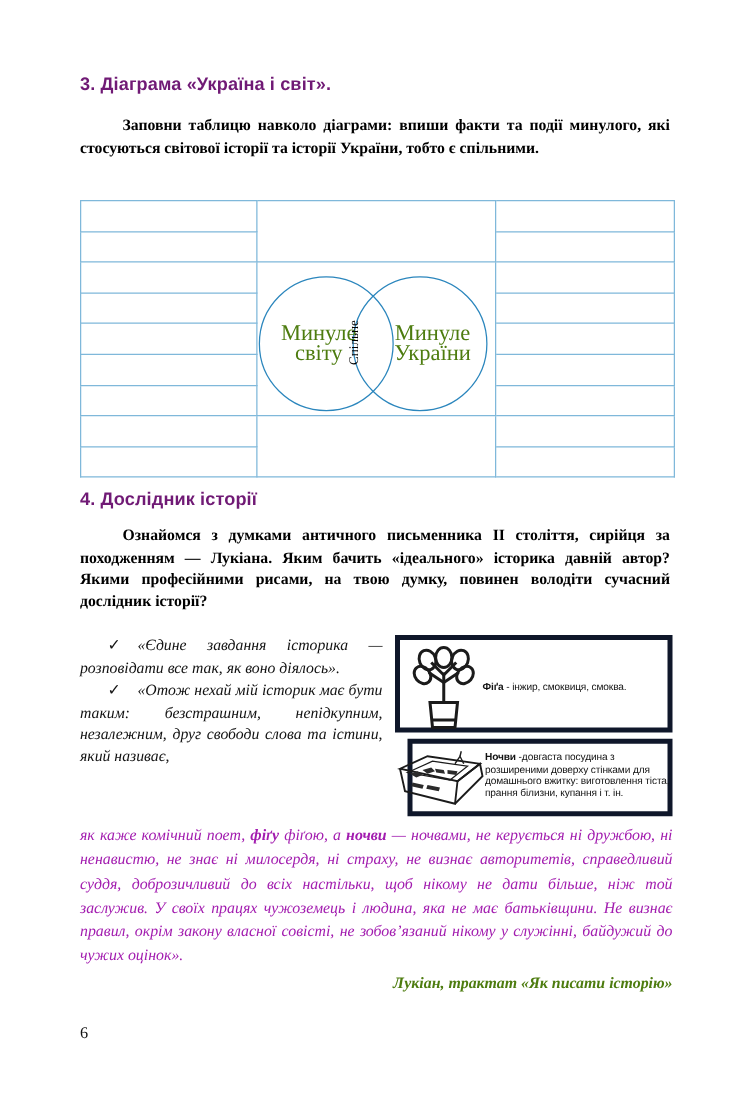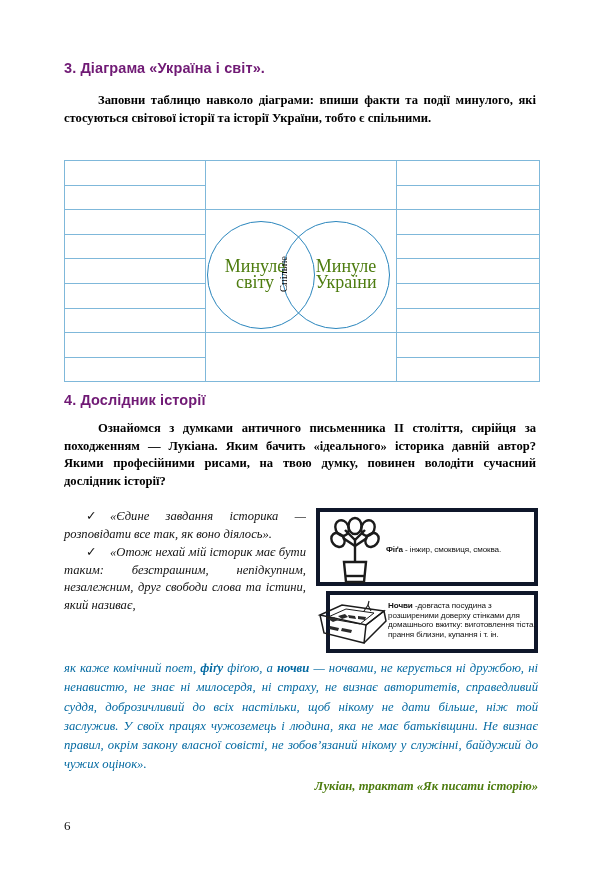--- a/index.html
+++ b/index.html
@@ -191,21 +191,21 @@
   .body-para {
     position: absolute;
     left: 64px;
     top: 659px;
     width: 474px;
     font-family: "Liberation Serif", serif;
     font-style: italic;
     font-size: 12.7px;
     line-height: 19.3px;
     text-align: justify;
-    color: #0369a1;
+    color: #a21caf;
   }
   .body-para b { font-weight: bold; font-style: italic; }
 
   .attribution {
     position: absolute;
     left: 64px;
     top: 779px;
     width: 474px;
     text-align: right;
     font-family: "Liberation Serif", serif;

